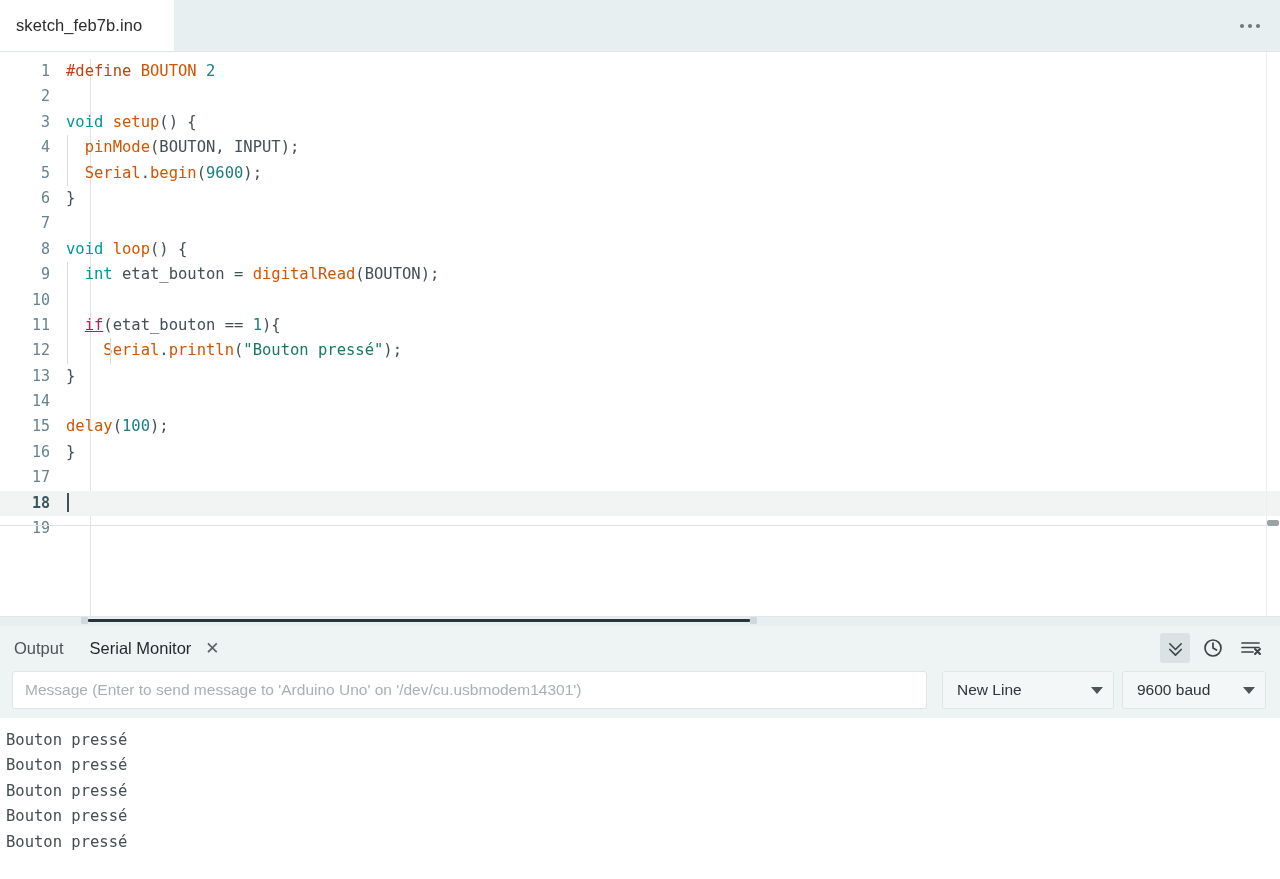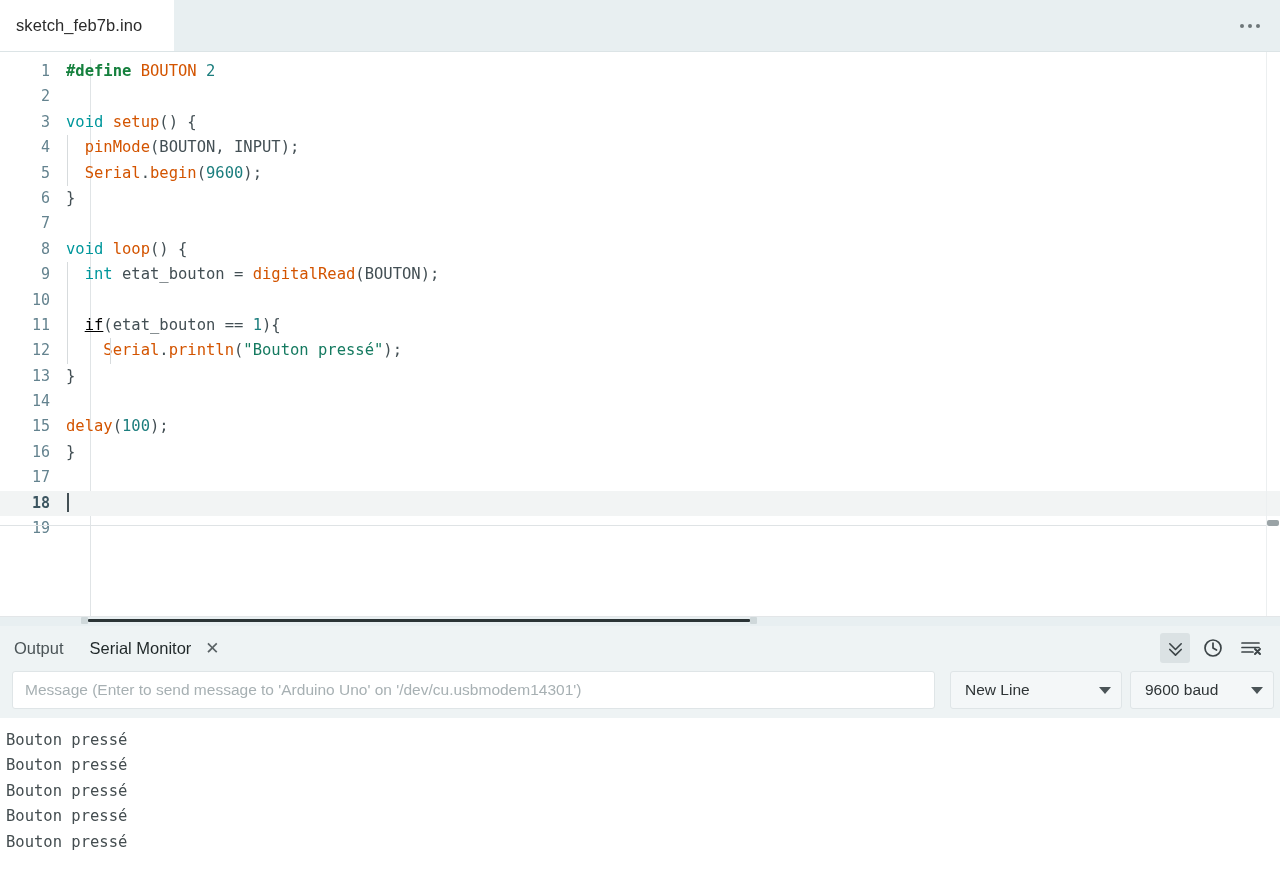--- a/index.html
+++ b/index.html
@@ -115,26 +115,26 @@
     position: absolute;
     top: 0;
     height: 25.4px;
     width: 1px;
     background: #d7dbdd;
   }
   .ind.l1 { left: 5px; }
   .ind.l2 { left: 48px; }
 
   
-  .t-pre   { color: #15803d; font-weight: bold; }          
+  .t-pre   { color: #c2410c; }          
   .t-const { color: #d35400; }          
   .t-num   { color: #1c7e7e; }          
   .t-type  { color: #00979c; }          
   .t-func  { color: #d35400; }          
-  .t-kw    { color: #000000; text-decoration: underline; }          
+  .t-kw    { color: #be185d; text-decoration: underline; }          
   .t-str   { color: #157a60; }          
   .t-plain { color: #434f54; }
 
   .caret {
     display: inline-block;
     width: 2px;
     height: 19px;
     background: #434f54;
     vertical-align: -4px;
     margin-left: 1px;
@@ -247,21 +247,21 @@
     border-radius: 3px;
     cursor: pointer;
   }
   .p-btn.toggled { background: #dbe2e4; }
 
   
   #message-row {
     display: flex;
     align-items: center;
     gap: 8px;
-    padding: 0 6px 0 12px;
+    padding: 0 14px 0 12px;
     height: 40px;
     flex: 0 0 auto;
   }
   #message-input {
     flex: 1;
     height: 38px;
     background: #ffffff;
     border: 1px solid #dfe5e7;
     border-radius: 3px;
     box-sizing: border-box;

